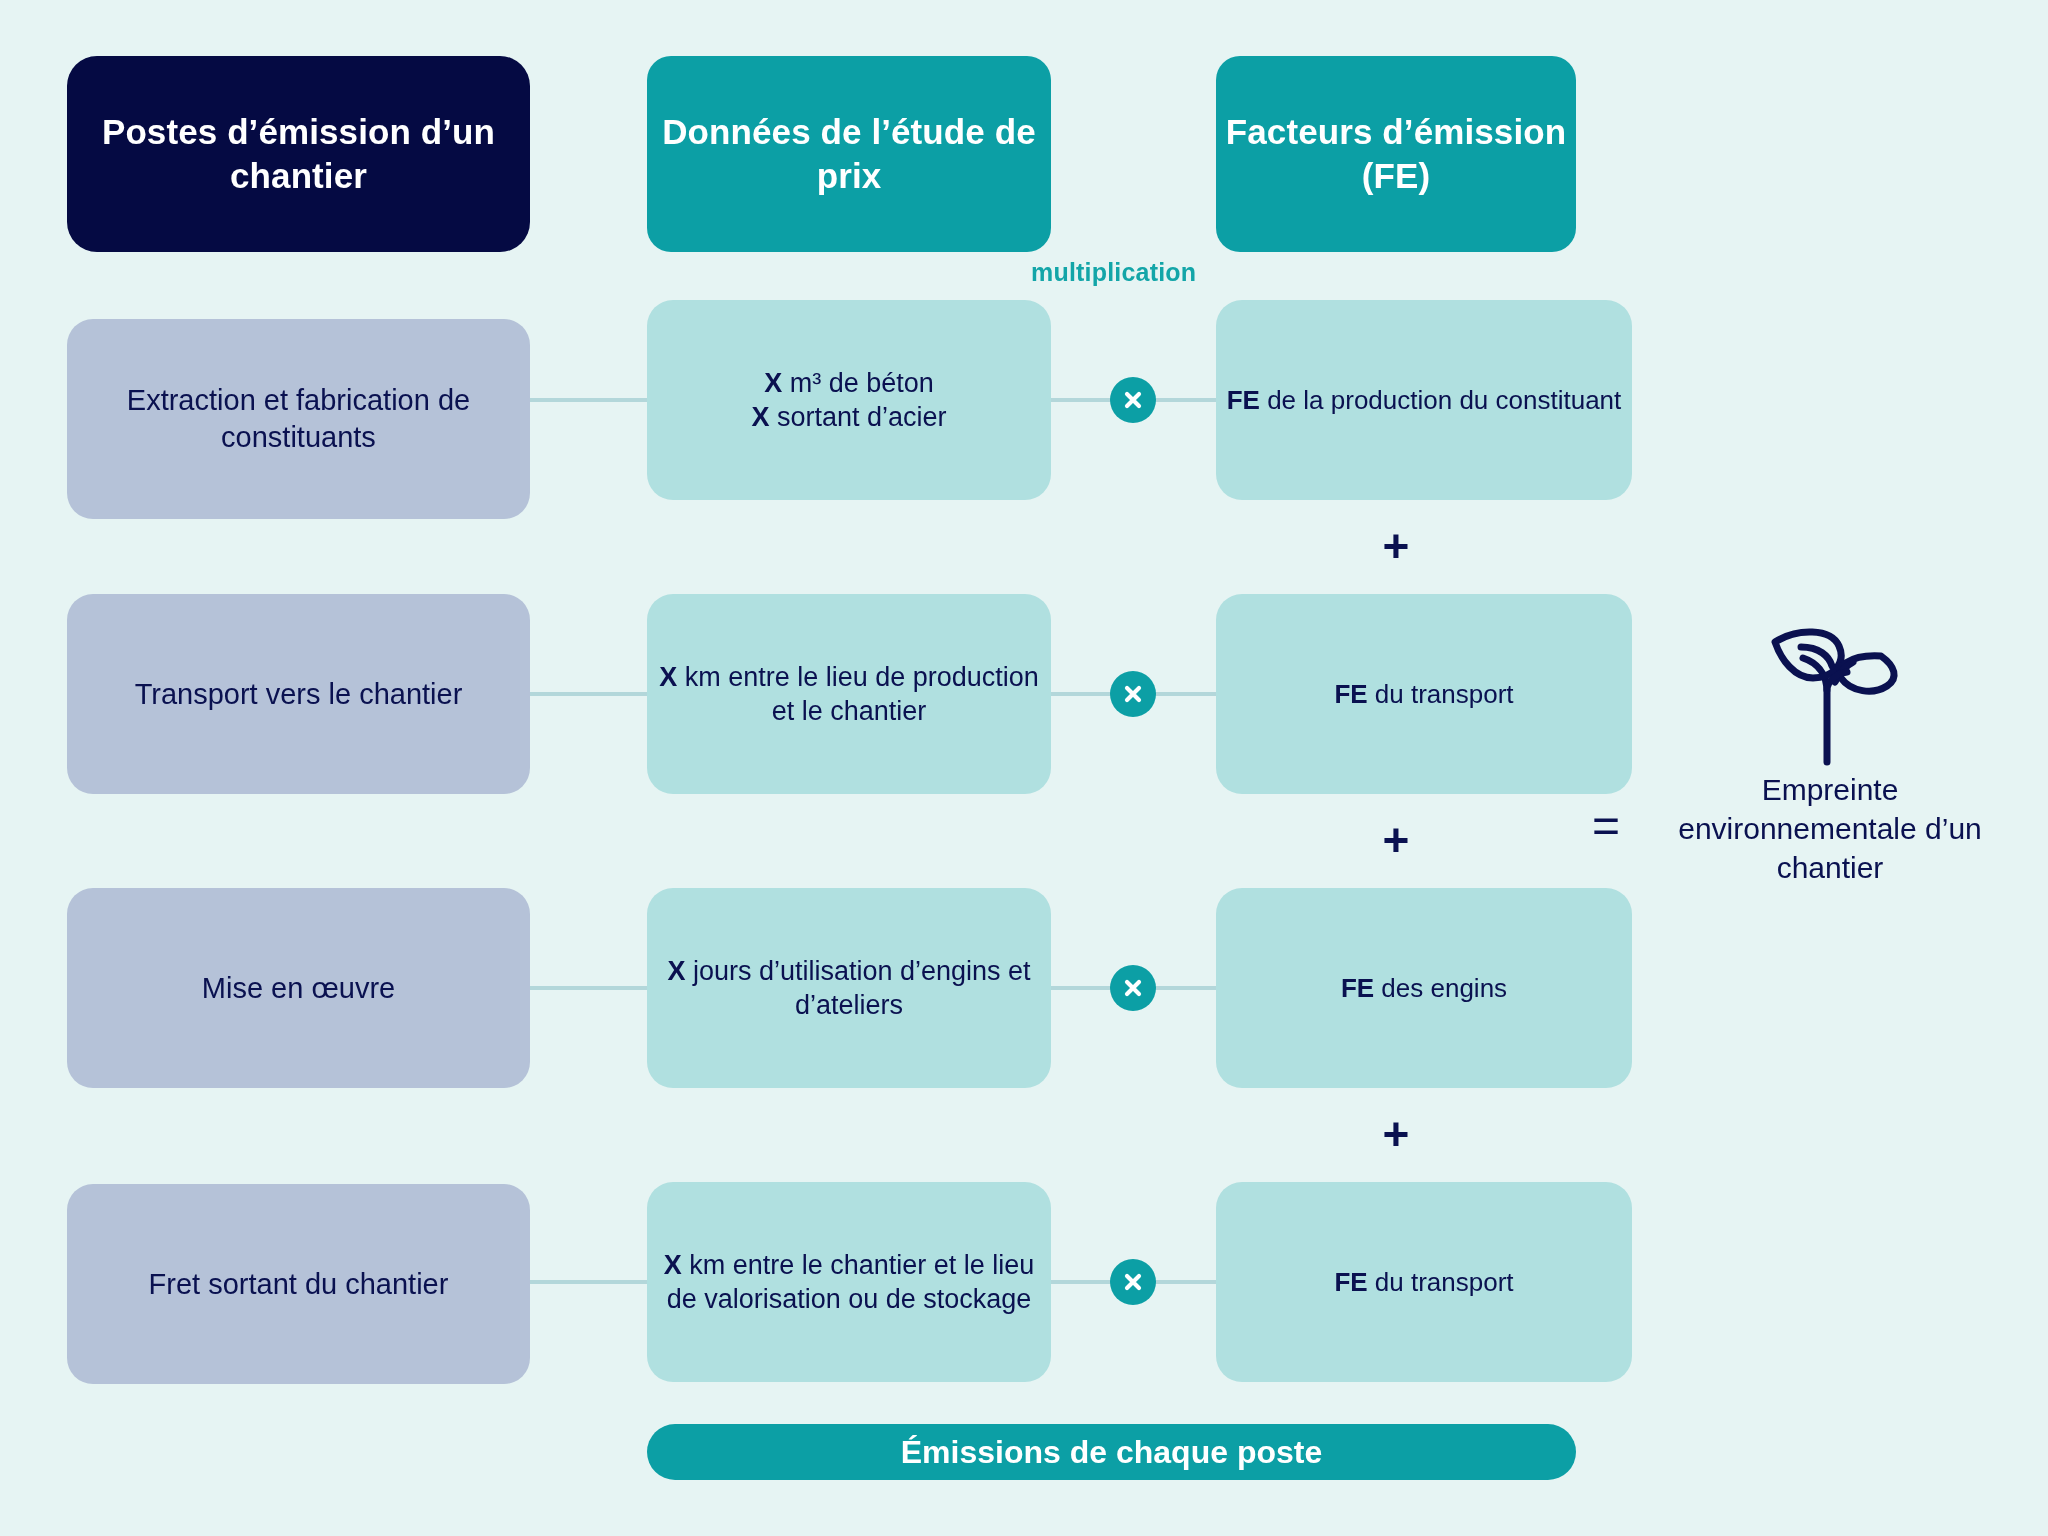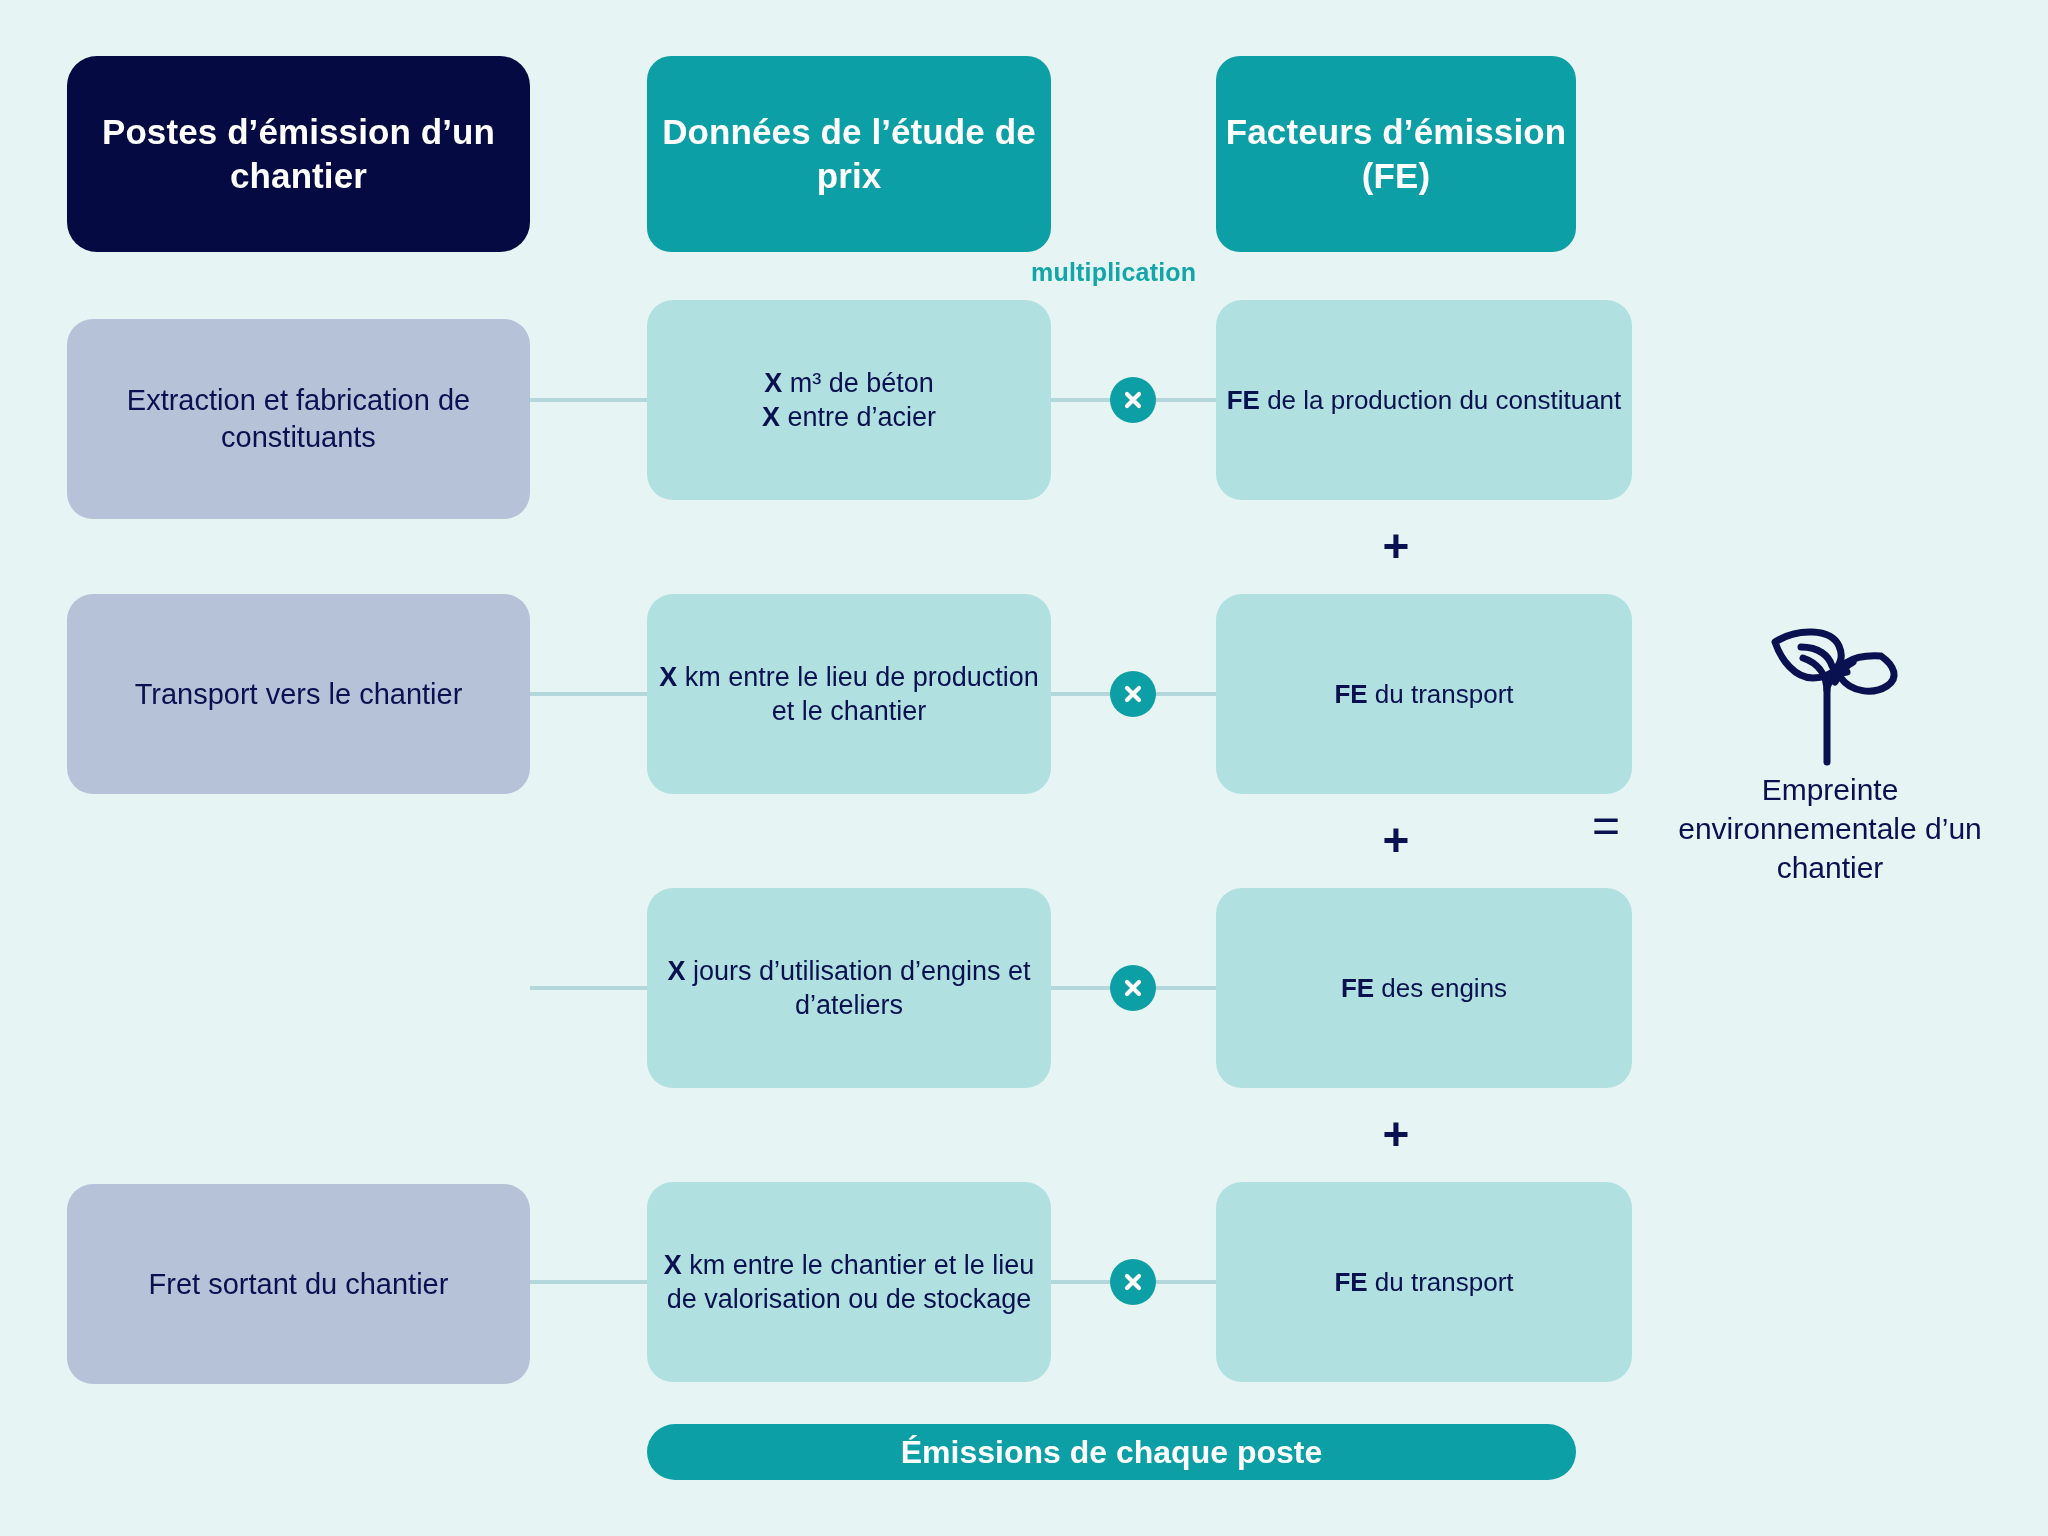--- a/index.html
+++ b/index.html
@@ -185,21 +185,21 @@
 
   <div class="line" style="left:530px; top:398px; width:117px;"></div>
   <div class="line" style="left:1051px; top:398px; width:165px;"></div>
 
   <div class="box poste col1" style="top:300px;margin-top:19px;">
     <span>Extraction et fabrication de constituants</span>
   </div>
   <div class="box donnee col2" style="top:300px;">
     <span>
       <b>X</b><span> m³ de béton</span><br>
-      <b>X</b><span> entre d’acier</span>
+      <b>X</b><span> sortant d’acier</span>
     </span>
   </div>
   <div class="mult" style="left:1110px; top:377px;">
     <svg width="26" height="26" viewBox="0 0 26 26" aria-hidden="true">
       <path d="M7 7 L19 19 M19 7 L7 19" stroke="#ffffff" stroke-width="4.2" stroke-linecap="round" fill="none"></path>
     </svg>
   </div>
   <div class="box fe col3" style="top:300px;">
     <span><b>FE</b><span> de la production du constituant</span></span>
   </div>
@@ -222,20 +222,23 @@
   </div>
   <div class="box fe col3" style="top:594px;">
     <span><b>FE</b><span> du transport</span></span>
   </div>
 
   <div class="plus" style="left:1366px; top:817px;">+</div>
 
   <div class="line" style="left:530px; top:986px; width:117px;"></div>
   <div class="line" style="left:1051px; top:986px; width:165px;"></div>
 
+  <div class="box poste col1" style="top:888px;">
+    <span>Mise en œuvre</span>
+  </div>
   <div class="box donnee col2" style="top:888px;">
     <span><b>X</b><span> jours d’utilisation d’engins et d’ateliers</span></span>
   </div>
   <div class="mult" style="left:1110px; top:965px;">
     <svg width="26" height="26" viewBox="0 0 26 26" aria-hidden="true">
       <path d="M7 7 L19 19 M19 7 L7 19" stroke="#ffffff" stroke-width="4.2" stroke-linecap="round" fill="none"></path>
     </svg>
   </div>
   <div class="box fe col3" style="top:888px;">
     <span><b>FE</b><span> des engins</span></span>

